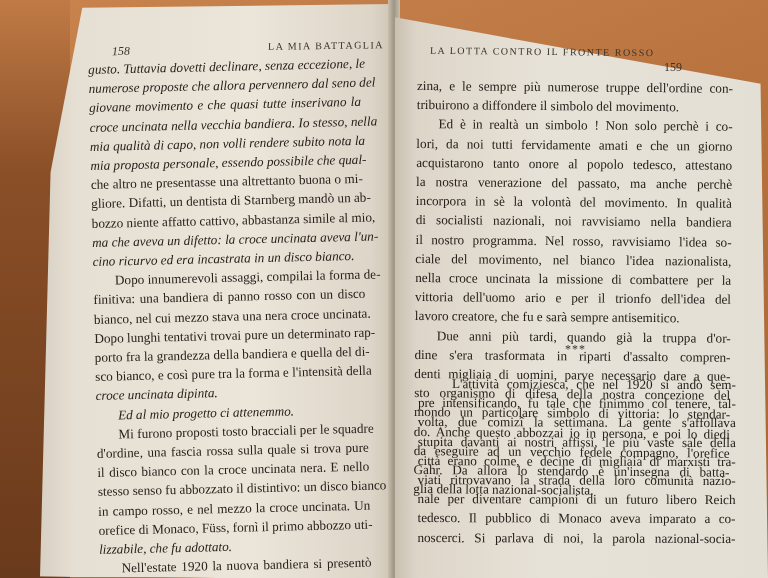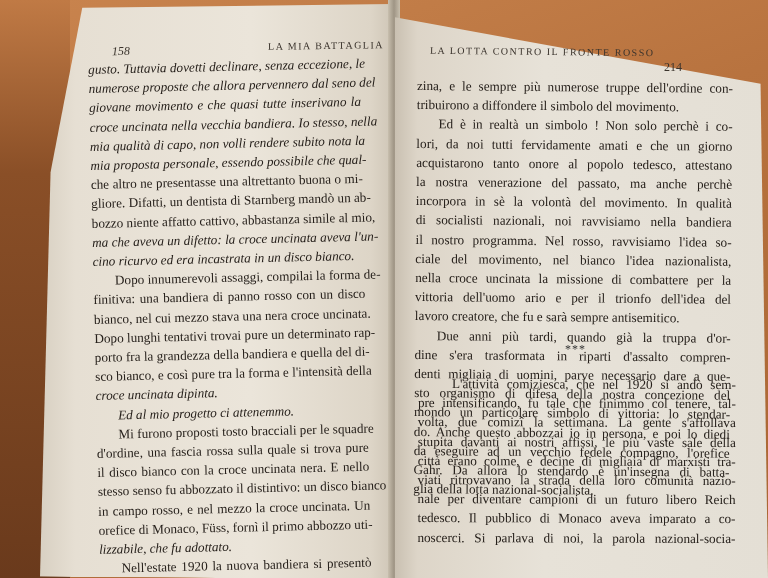--- a/index.html
+++ b/index.html
@@ -88,21 +88,21 @@
     <span class="l">stesso senso fu abbozzato il distintivo: un disco bianco</span>
     <span class="l">in campo rosso, e nel mezzo la croce uncinata. Un</span>
     <span class="l">orefice di Monaco, Füss, fornì il primo abbozzo uti-</span>
     <span class="l it" style="text-align-last:left;">lizzabile, che fu adottato.</span>
     <span class="l" style="padding-left:22px;">Nell'estate 1920 la nuova bandiera si presentò</span>
     <span class="l">la prima volta al pubblico. Andava ottimamente per</span>
 
   </div>
 
   <div class="header" style="left:430px; top:46px; transform:rotate(0.6deg);">LA LOTTA CONTRO IL FRONTE ROSSO</div>
-  <div class="pnum" style="left:664px; top:60px; font-style:normal;">214</div>
+  <div class="pnum" style="left:664px; top:60px; font-style:normal;">159</div>
 
   <div class="text right-text" style="top:76px;">
     <span class="l">zina, e le sempre più numerose truppe dell'ordine con-</span>
     <span class="l" style="text-align-last:left;">tribuirono a diffondere il simbolo del movimento.</span>
     <span class="l" style="padding-left:22px;">Ed è in realtà un simbolo ! Non solo perchè i co-</span>
     <span class="l">lori, da noi tutti fervidamente amati e che un giorno</span>
     <span class="l">acquistarono tanto onore al popolo tedesco, attestano</span>
     <span class="l">la nostra venerazione del passato, ma anche perchè</span>
     <span class="l">incorpora in sè la volontà del movimento. In qualità</span>
     <span class="l">di socialisti nazionali, noi ravvisiamo nella bandiera</span>

